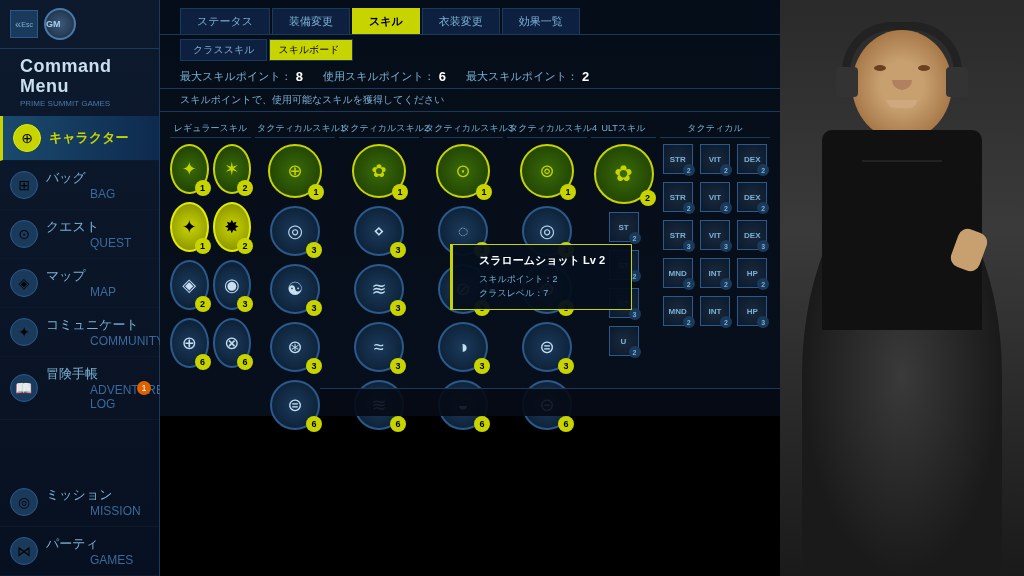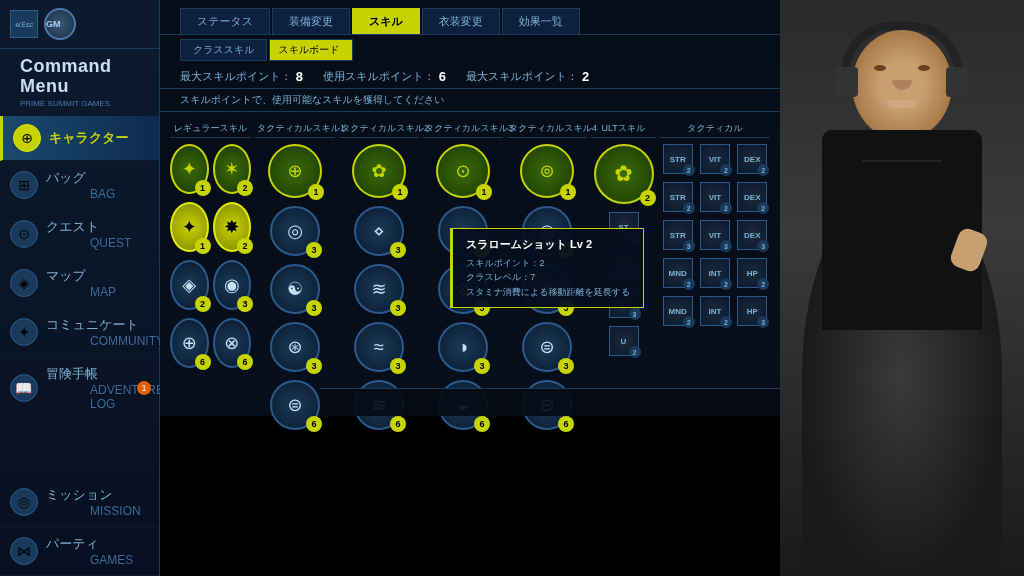--- a/index.html
+++ b/index.html
@@ -273,25 +273,25 @@
       color: #c8dff0;
     }
 
     .skill-node.active .skill-node-icon { color: #c8d400; }
     .skill-node.highlighted .skill-node-icon { color: #000; }
 
     
     #skill-tooltip {
       position: absolute;
       left: 290px;
-      top: 228px;
+      top: 244px;
       background: rgba(5, 15, 30, 0.95);
       border: 1px solid #c8d400;
       border-left: 3px solid #c8d400;
-      padding: 8px 13px;
+      padding: 8px 26px;
       min-width: 180px;
       z-index: 100;
     }
 
     #tooltip-title {
       font-size: 11px;
       color: #ffffff;
       font-weight: bold;
       margin-bottom: 4px;
     }
@@ -821,21 +821,20 @@
       </div>
     </div>
 
   </div>
 
   <div id="skill-tooltip">
     <div id="tooltip-title">スラロームショット Lv 2</div>
     <div id="tooltip-body">
       <div>スキルポイント：2</div>
       <div>クラスレベル：7</div>
-      <div>スタミナ消費による移動距離を延長する</div>
     </div>
   </div>
 
   <div id="bottom-bar">
     <div class="bottom-btn">
       <span>オプション</span>
     </div>
     <div class="mmo-logo">
       <span class="mmo-star">✦</span>
       <span class="mmo-text">MMO</span>

